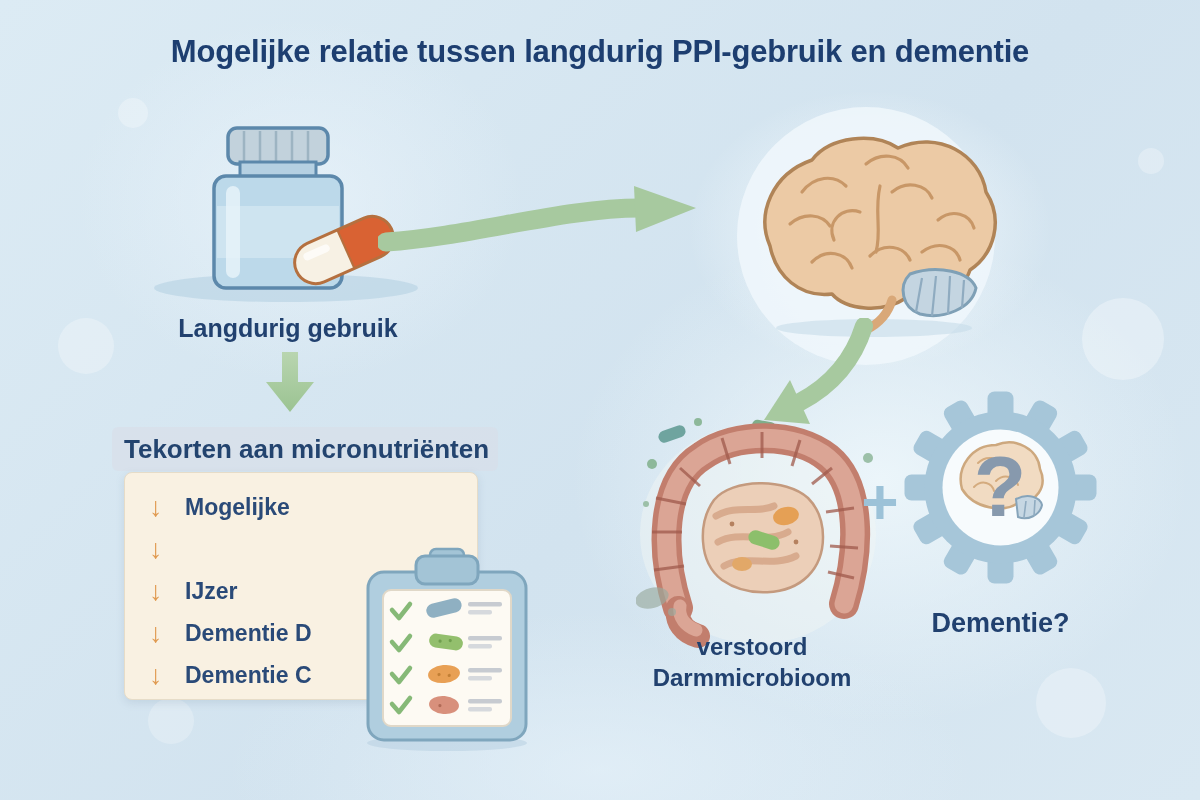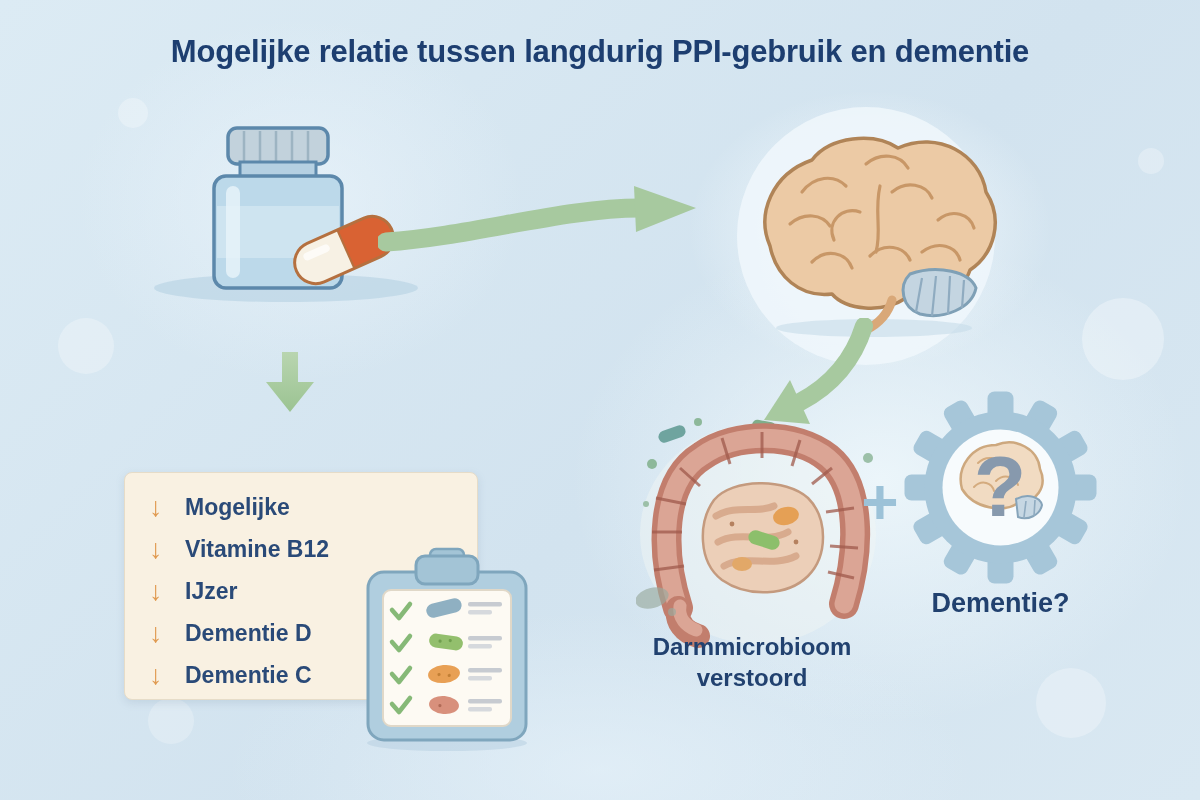--- a/index.html
+++ b/index.html
@@ -53,21 +53,21 @@
   .brain-circle{position:absolute;left:737px;top:107px;width:258px;height:258px;border-radius:50%;
     background:rgba(240,247,251,0.85);}
   .brain{position:absolute;left:742px;top:128px;}
   .arrow-to-gut{position:absolute;left:742px;top:318px;}
   .gut{position:absolute;left:636px;top:412px;}
   .gut-label{position:absolute;left:612px;top:632px;width:280px;text-align:center;
     font-size:24px;font-weight:800;color:#21416f;line-height:1.28;}
   .plus{position:absolute;left:845px;top:462px;width:70px;text-align:center;
     font-size:64px;font-weight:700;color:#9cc2d8;line-height:80px;}
   .gear{position:absolute;left:898px;top:385px;}
-  .dementia-label{position:absolute;left:898px;top:588px;width:205px;text-align:center;
+  .dementia-label{position:absolute;left:898px;top:608px;width:205px;text-align:center;
     font-size:27px;font-weight:800;color:#21416f;}
 </style>
 </head>
 <body>
 
 <div class="canvas">
 
   <div class="bgdot d1"></div>
   <div class="bgdot d2"></div>
   <div class="bgdot d3"></div>
@@ -93,42 +93,45 @@
       <g transform="translate(196,132) rotate(-24)">
         <rect x="-52" y="-21" width="104" height="42" rx="21" fill="#f7f1e4"></rect>
         <path d="M2,-21 h29 a21,21 0 0 1 0,42 h-29 z" fill="#d96233"></path>
         <rect x="-52" y="-21" width="104" height="42" rx="21" fill="none" stroke="#b5703f" stroke-width="3"></rect>
         <line x1="2" y1="-21" x2="2" y2="21" stroke="#b5703f" stroke-width="2"></line>
         <rect x="-40" y="-13" width="28" height="8" rx="4" fill="#ffffff" opacity="0.7"></rect>
       </g>
     </svg>
   </div>
 
+  <div class="ppi-label">Langdurig gebruik</div>
 
   <div class="arrow-down-small">
     <svg width="56" height="62" viewBox="0 0 56 62">
       <defs>
           <linearGradient id="g1" x1="0" y1="0" x2="0" y2="1">
         <stop offset="0" stop-color="#b9d5b0"></stop>
             <stop offset="1" stop-color="#9bc392"></stop>
       </linearGradient>
         </defs>
       <path d="M20,0 H36 V30 H52 L28,60 L4,30 H20 Z" fill="url(#g1)"></path>
     </svg>
   </div>
 
+  <div class="def-heading-band">
+    <span class="def-heading">Tekorten aan micronutriënten</span>
+  </div>
   <div class="def-panel">
     <ul>
       <li>
         <span class="darr">↓</span>
         <span>Mogelijke</span>
       </li>
       <li>
         <span class="darr">↓</span>
-        <span>Vitamine B12</span>
       </li>
       <li>
         <span class="darr">↓</span>
         <span>IJzer</span>
       </li>
       <li>
         <span class="darr">↓</span>
         <span>Dementie D</span>
       </li>
       <li>
@@ -276,22 +279,22 @@
         <circle cx="160" cy="130" r="2.4" fill="#b5815f"></circle>
       </g>
       <g opacity="0.65">
         <ellipse cx="16" cy="186" rx="17" ry="10" fill="#9aab9f" transform="rotate(-15 16 186)"></ellipse>
         <circle cx="36" cy="200" r="4" fill="#9aab9f"></circle>
       </g>
     </svg>
   </div>
 
   <div class="gut-label">
+    <div>verstoord</div>
     <div>Darmmicrobioom</div>
-    <div>verstoord</div>
   </div>
 
   <div class="plus">+</div>
 
   <div class="gear">
     <svg width="205" height="205" viewBox="0 0 205 205">
       <g transform="translate(102.5,102.5)" fill="#a6c6d9">
         <rect x="-13" y="-96" width="26" height="34" rx="7"></rect>
         <rect x="-13" y="-96" width="26" height="34" rx="7" transform="rotate(30)"></rect>
         <rect x="-13" y="-96" width="26" height="34" rx="7" transform="rotate(60)"></rect>

